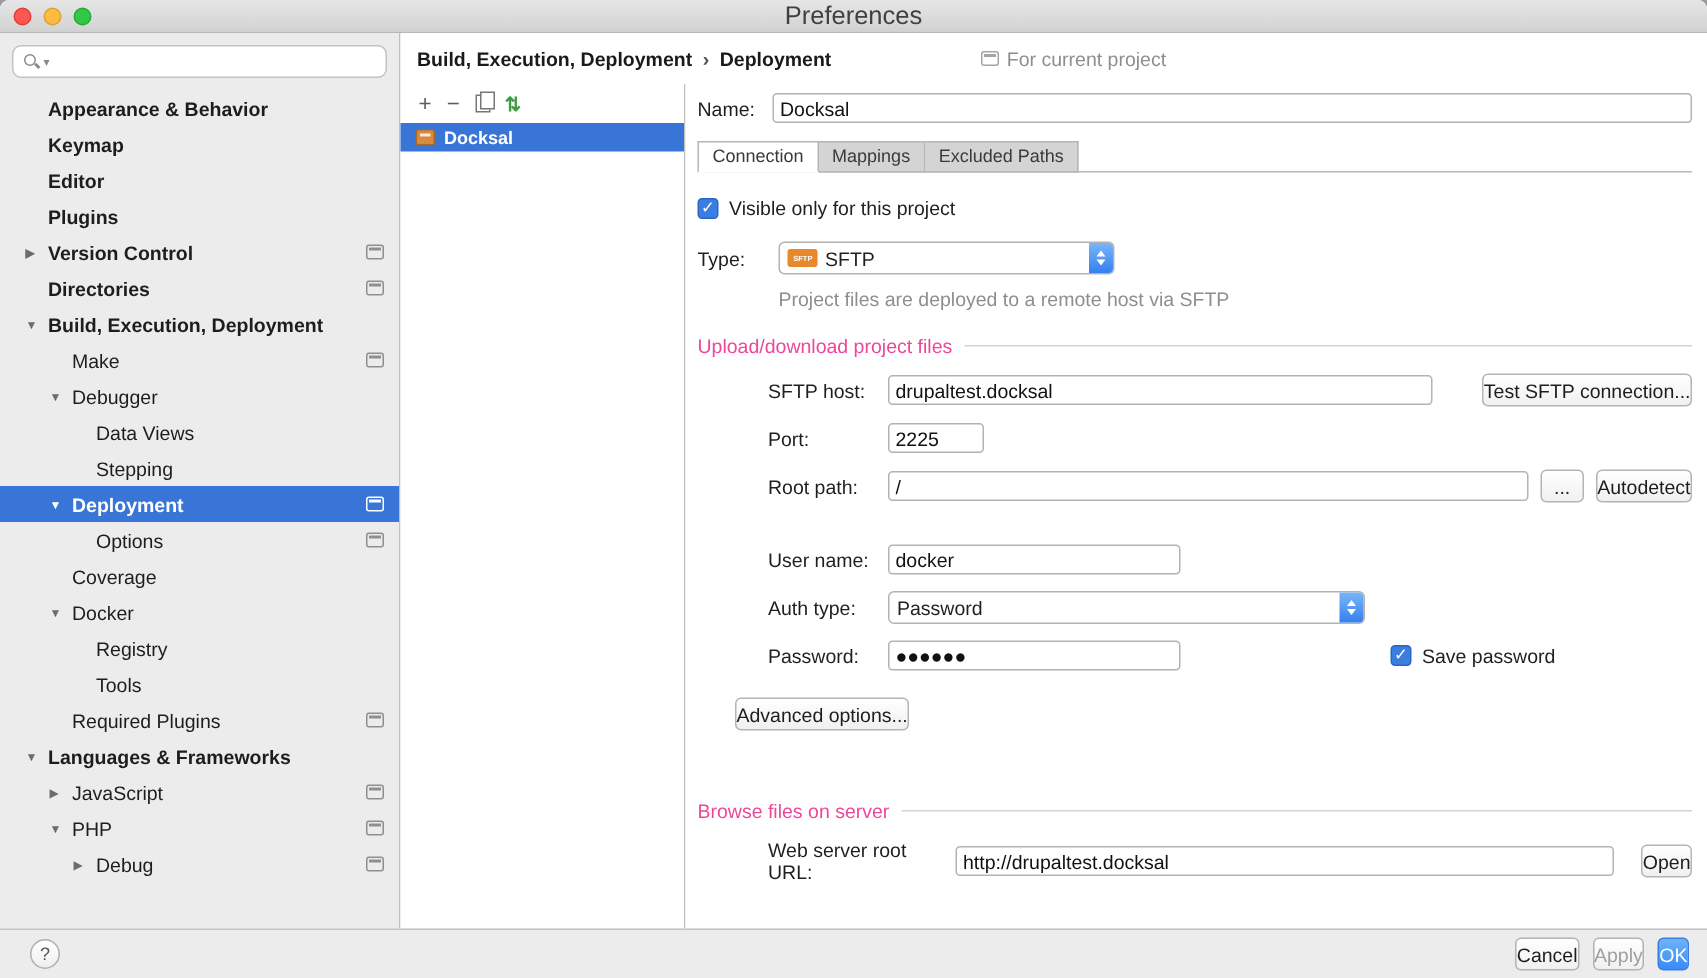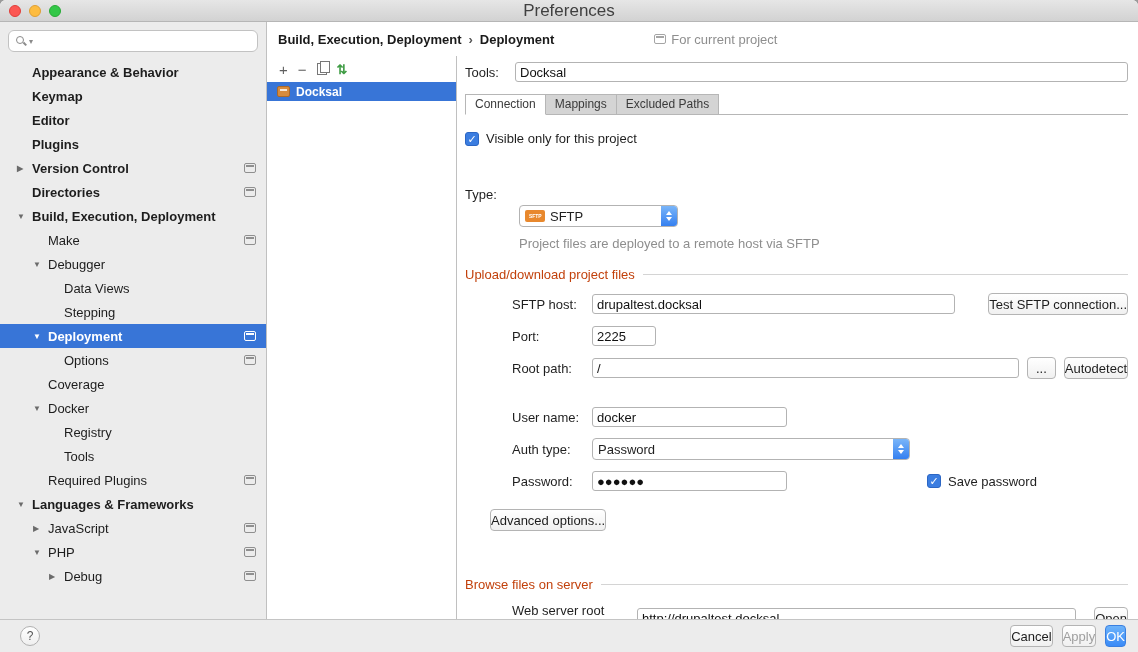--- a/index.html
+++ b/index.html
@@ -74,30 +74,30 @@
   .tab { font-size:12px; color:#3a3a3a; background:#d4d4d4; border:1px solid #b6b6b6; border-left:none; padding:2px 9px 3px; margin-bottom:-1px; }
   .tab:first-child { border-left:1px solid #b6b6b6; }
   .tab.active { background:#fff; border-bottom-color:#fff; }
 
   .cbrow { display:flex; align-items:center; gap:7px; margin-top:16px; }
   .cbox { width:14px; height:14px; background:#3b7de0; border:1px solid #2c66c4; border-radius:3px; color:#fff; font-size:11px; line-height:13px; text-align:center; flex:none; }
 
   .typerow { display:flex; align-items:center; margin-top:15px; }
   .typerow label { width:54px; flex:none; }
   .dropdown { height:22px; border:1px solid #b3b3b3; border-radius:4px; background:#fff; display:flex; align-items:center; padding:0 20px 0 5px; position:relative; gap:5px; }
-  .dd-type { width:159px;margin-top:44px; }
+  .dd-type { width:224px; }
   .stepper { position:absolute; right:0; top:0; bottom:0; width:16px; background:linear-gradient(#79b5f9,#3580f0); border-radius:0 3px 3px 0; display:flex; flex-direction:column; align-items:center; justify-content:center; gap:2px; }
   .tri-up { width:0; height:0; border-left:3.5px solid transparent; border-right:3.5px solid transparent; border-bottom:4px solid #fff; }
   .tri-dn { width:0; height:0; border-left:3.5px solid transparent; border-right:3.5px solid transparent; border-top:4px solid #fff; }
   .sftp-badge { width:20px; height:12px; background:#e8882d; border-radius:2px; flex:none; display:flex; align-items:center; justify-content:center; overflow:hidden; }
   .sftp-badge i { font-style:normal; color:#fff; font-weight:bold; font-size:8px; transform:scale(0.62); letter-spacing:0; }
 
   .helptext { margin:9px 0 0 54px; color:#8e8e8e; }
 
-  .section { display:flex; align-items:center; margin-top:16px; color:#c2410c;text-align:center; }
+  .section { display:flex; align-items:center; margin-top:16px; color:#ec4899;text-align:center; }
   .section::after { content:""; flex:1; height:1px; background:#d4d4d4; margin-left:8px; }
 
   .frow { display:flex; align-items:center; margin:11px 0 0 47px; }
   .frow > label { width:80px; flex:none; }
   .wide-label > label { width:125px; }
   .gap-top { margin-top:28px; }
 
   .btn { font:13px "Liberation Sans", sans-serif; background:linear-gradient(#ffffff,#f0f0f0); border:1px solid #b4b4b4; border-radius:4px; padding:2px 0; color:#1d1d1d; height:22px; }
   .btn.small { padding:2px 8px; }
   .btn.blue { background:linear-gradient(#6db3fa,#3a8bf7); border-color:#3a7fe0; color:#fff; }
@@ -250,21 +250,21 @@
             <span class="sync-icon">⇅</span>
           </div>
           <div class="server-item sel">
             <span class="srv-icon"></span>
             <span>Docksal</span>
           </div>
         </div>
 
         <div class="content">
           <div class="namerow">
-            <label>Tools:</label>
+            <label>Name:</label>
             <input class="inp" value="Docksal" style="">
           </div>
 
           <div class="tabs">
             <span class="tab active">Connection</span>
             <span class="tab">Mappings</span>
             <span class="tab">Excluded Paths</span>
           </div>
 
           <div class="cbrow">

